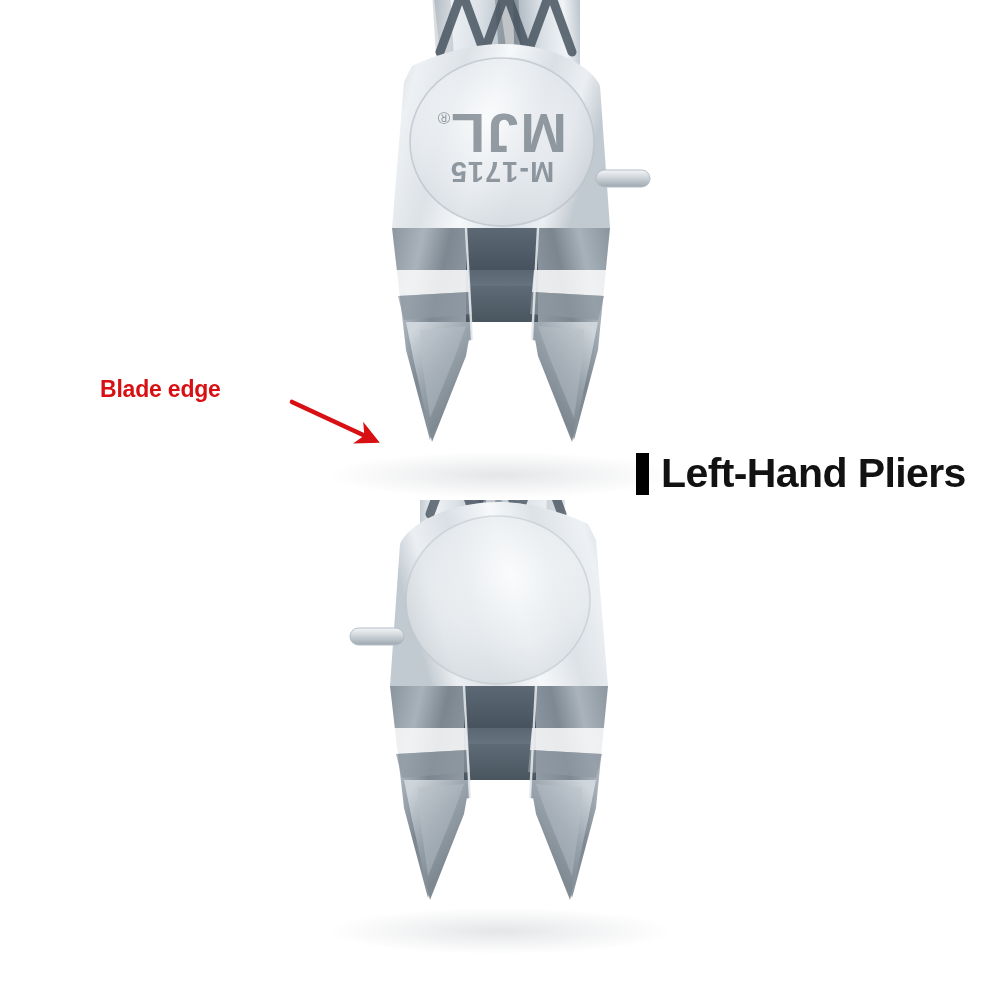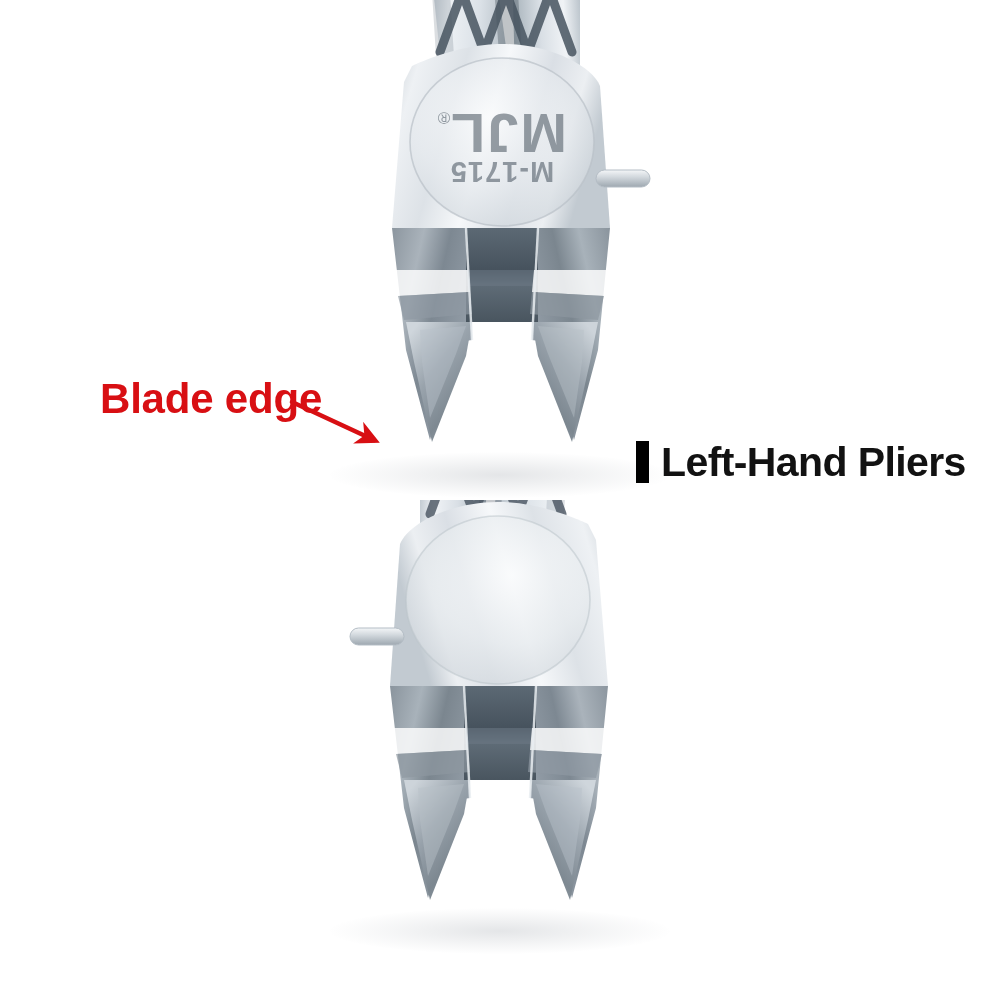--- a/index.html
+++ b/index.html
@@ -36,40 +36,40 @@
     width: 440px;
     height: 520px;
     margin-left: -220px;
   }
   .pliers svg { display: block; width: 100%; height: 100%; }
 
   
   .annotation {
     position: absolute;
     color: #d80f13;
-    font-size: 42px;
+    font-size: 23px;
     font-weight: bold;
     letter-spacing: -0.2px;
     white-space: nowrap;
     line-height: 1;
   }
   #annot-top { left: 100px; top: 378px; }
 
   .arrow-svg {
     position: absolute;
     overflow: visible;
   }
   #arrow-top { left: 286px; top: 396px; width: 104px; height: 56px; }
 
   
   .caption {
     position: absolute;
     display: flex;
-    align-items: center;
     white-space: nowrap;
+    margin-top: 12px;
   }
   .caption .bar {
     width: 13px;
     height: 42px;
     background: #000000;
     margin-right: 12px;
     flex: none;
   }
   .caption .caption-text {
     font-size: 41px;

